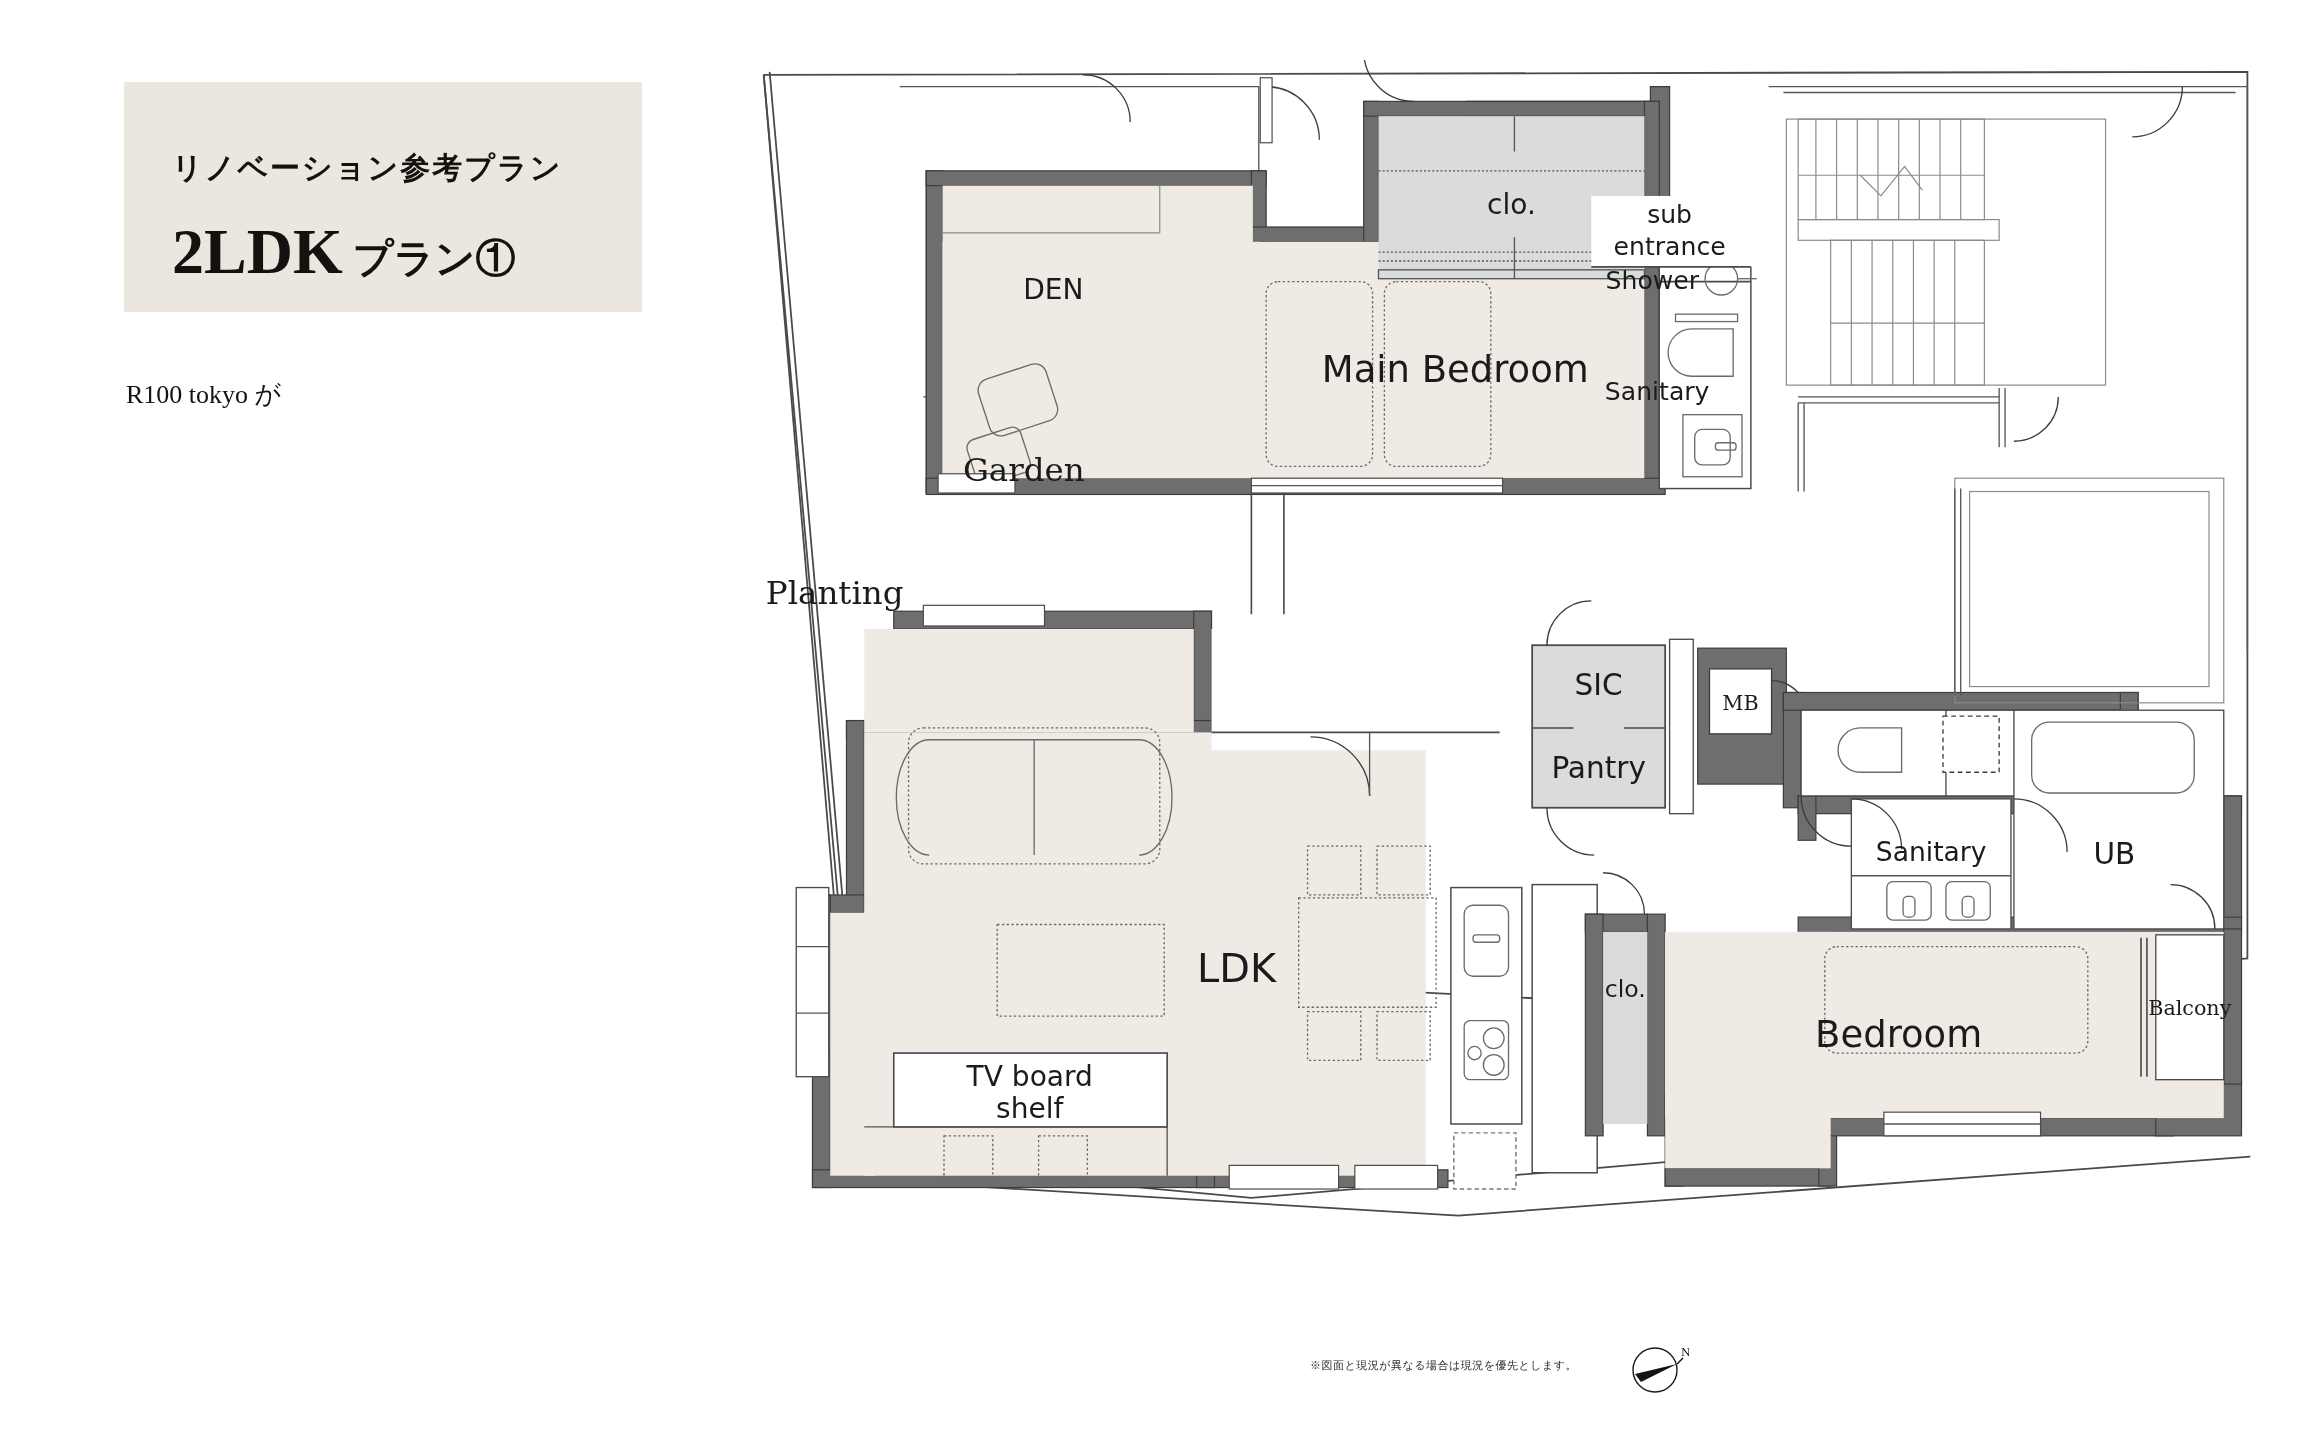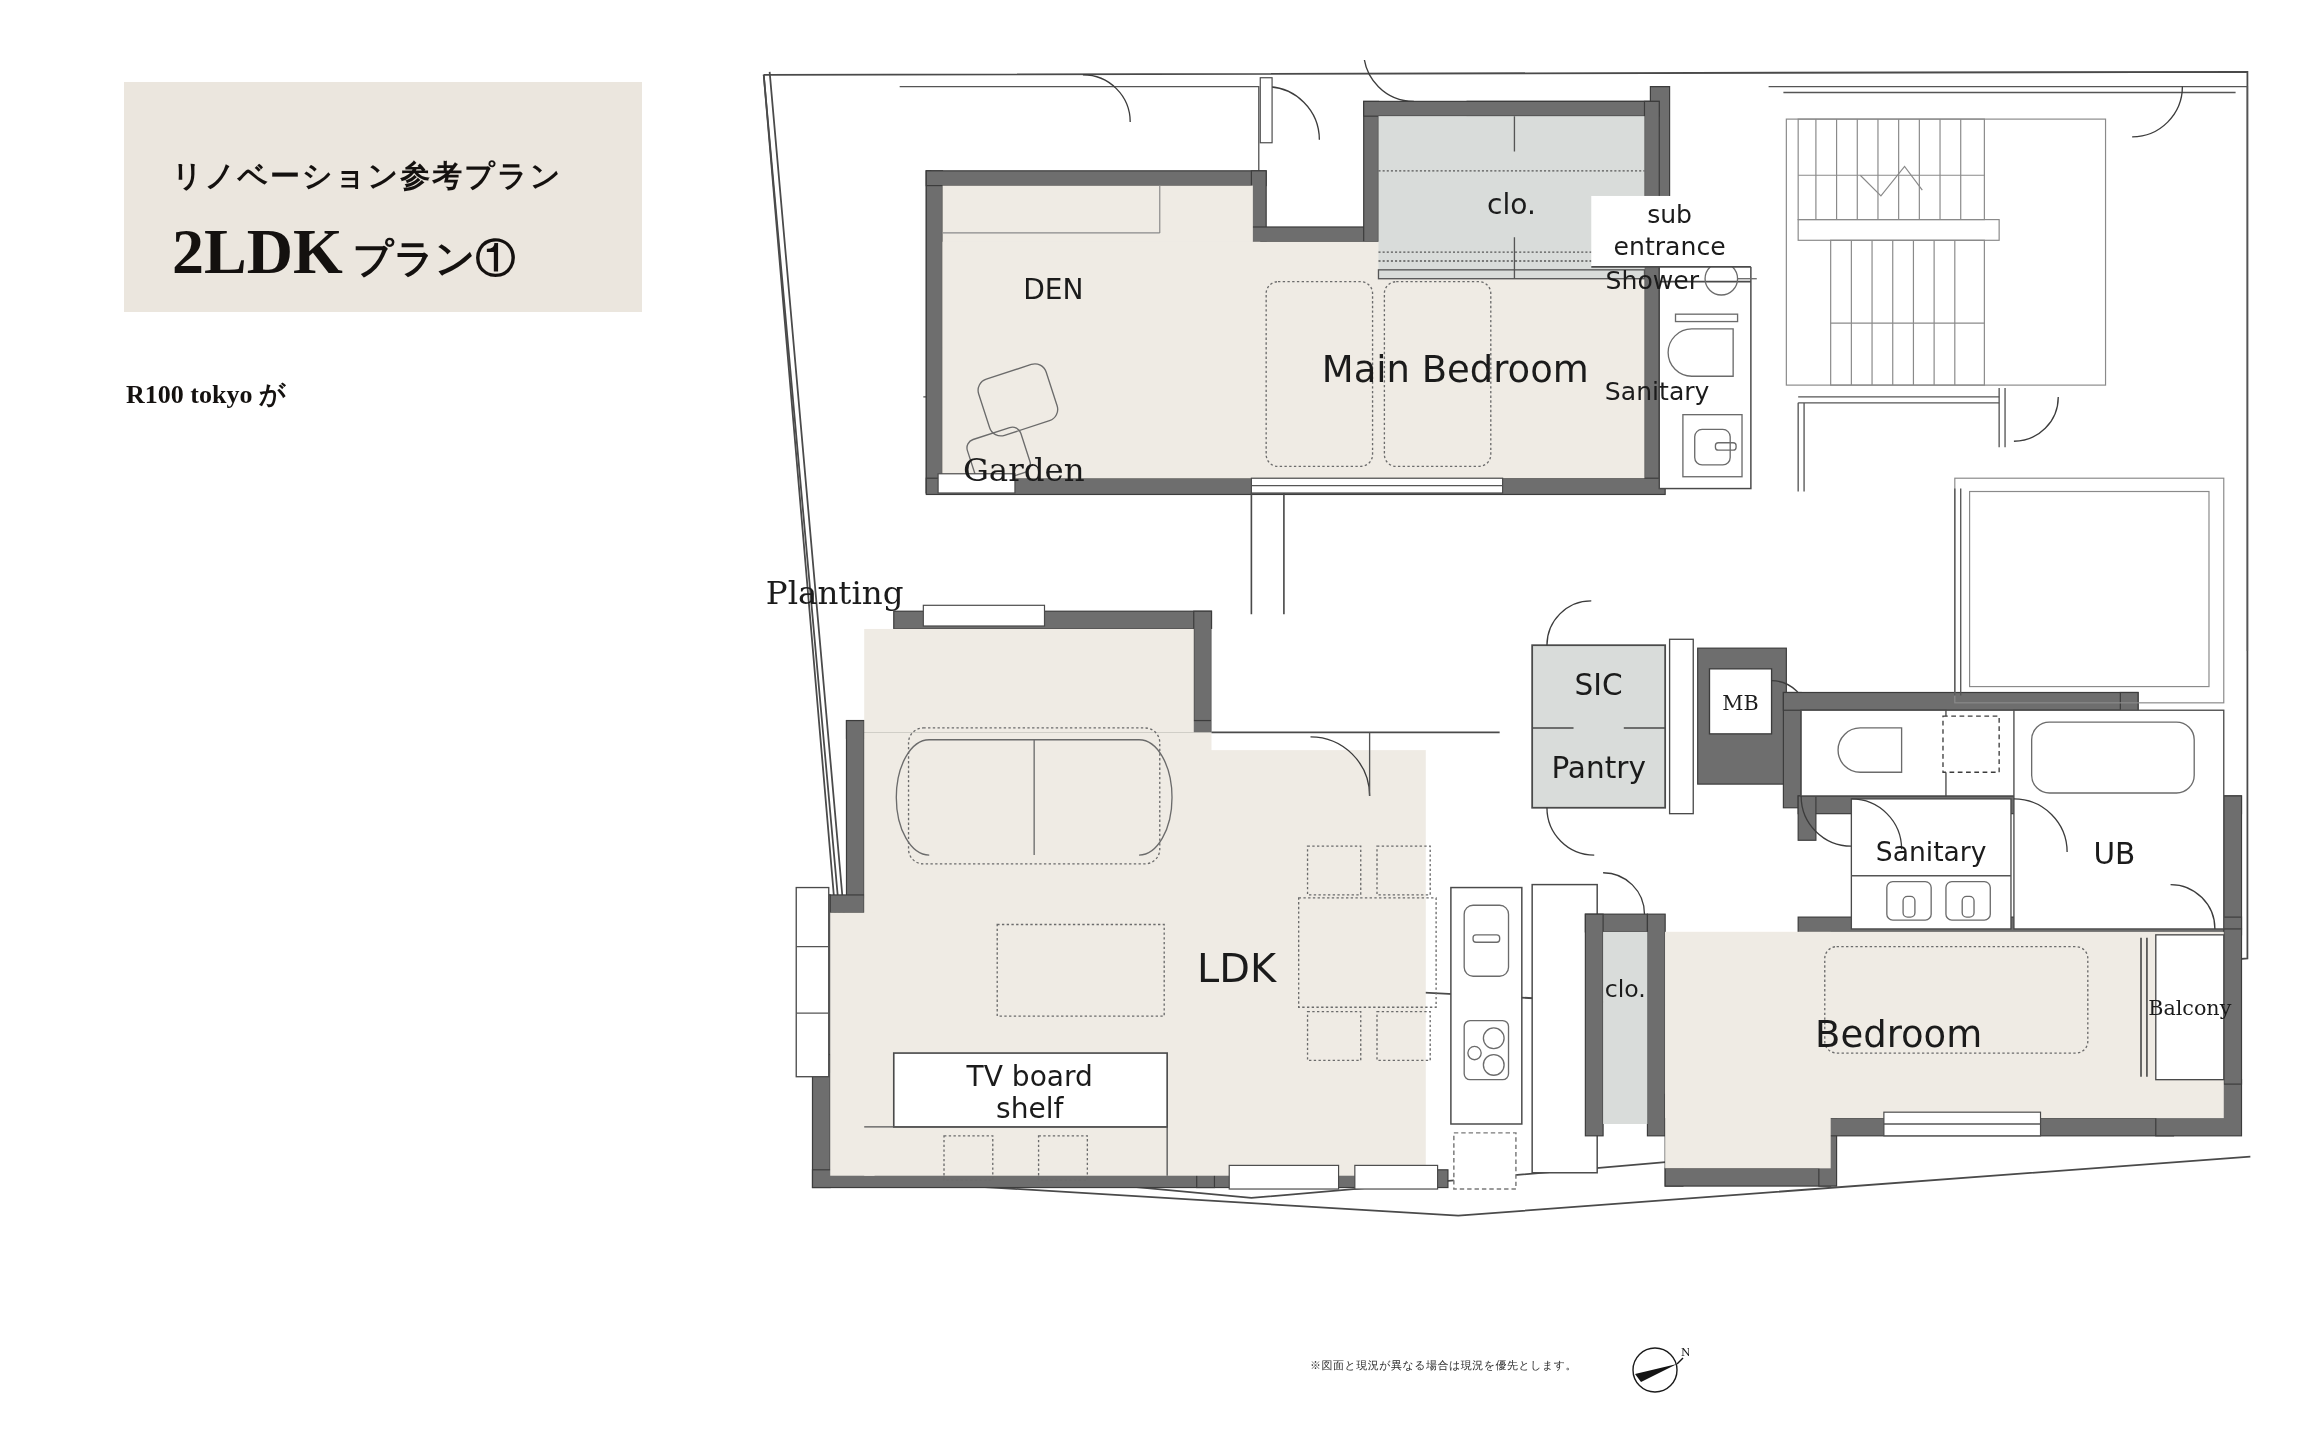--- a/index.html
+++ b/index.html
@@ -9,42 +9,41 @@
     position:relative;overflow:hidden;
   }
   .page{position:absolute;inset:0;background:#fff;}
 
   
   .title-card{
     position:absolute;left:124px;top:82px;width:518px;height:230px;
     background:#ebe6de;
   }
   .title-sub{
-    position:absolute;left:172px;top:156px;
+    position:absolute;left:172px;top:148px;
     font-family:"DejaVu Sans", sans-serif;
     font-size:30px;letter-spacing:2px;color:#14110f;font-weight:600;
   }
   .title-main{
     position:absolute;left:172px;top:220px;
     display:flex;align-items:flex-end;color:#14110f;justify-content:flex-end;
   }
   .title-main .ldk{
     font-family:"Liberation Serif", serif;
     font-size:64px;font-weight:700;letter-spacing:0px;line-height:1;
   }
   .title-main .plan{
     font-family:Liberation Mono, monospace;
     font-size:40px;font-weight:600;line-height:1;margin-left:10px;
     position:relative;top:-2px;
   }
   .lead{
     position:absolute;left:126px;top:374px;
     font-size:25px;line-height:1.62;color:#14110f;
     font-family:"DejaVu Sans", sans-serif;
-    font-weight:bold;
   }
   .lead .latin{font-family:"Liberation Serif",serif;font-size:26px;}
 
   
   .plan-wrap{position:absolute;left:760px;top:60px;width:1500px;height:1330px;}
   svg{display:block;}
 
   
   .note{
     position:absolute;left:1310px;top:1358px;

